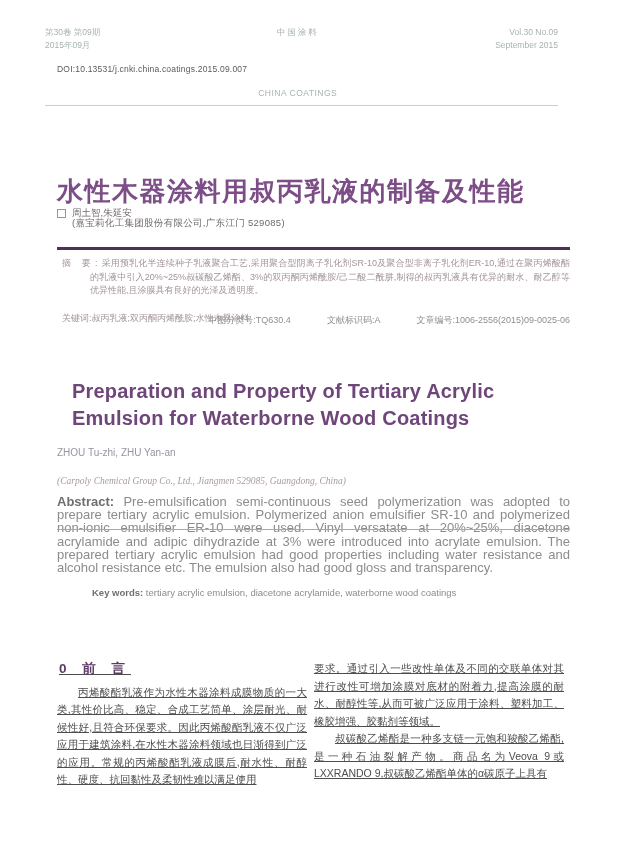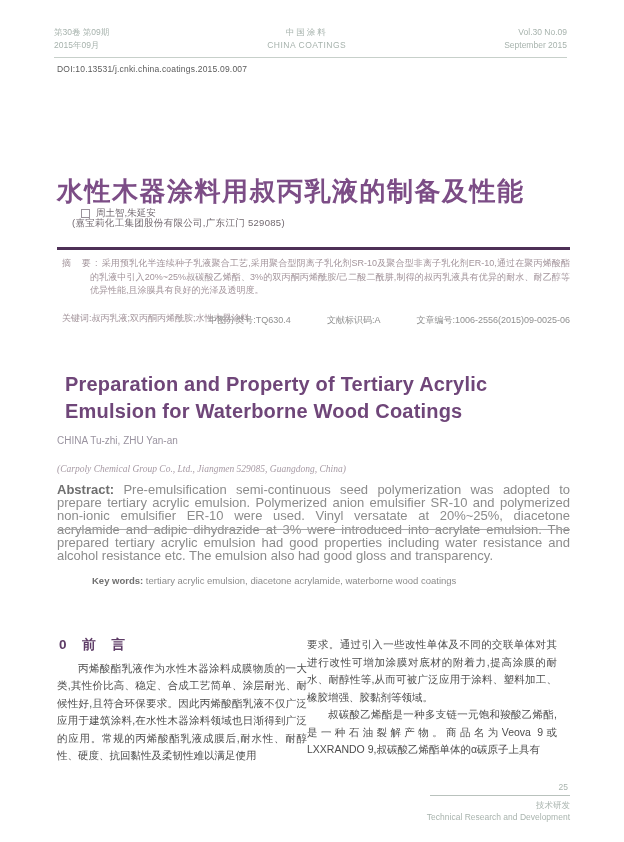--- a/index.html
+++ b/index.html
@@ -6,42 +6,42 @@
   .page {
     position:relative;
     width:624px; height:842px;
     margin:0 auto;
     background:#ffffff;
     font-family:"Liberation Sans","DejaVu Sans",sans-serif;
     overflow:hidden;
   }
   
   .journal-header {
-    position:absolute; left:54px; top:26px; width:513px;
+    position:absolute; left:45px; top:26px; width:513px;
     display:flex; justify-content:space-between; align-items:flex-start;
     padding-bottom:5px; border-bottom:1px solid #c7d0ca;
     color:#a7b3ad; font-size:8.5px; line-height:13px;
   }
   .journal-header .col-left { text-align:left; }
   .journal-header .col-center { text-align:center; letter-spacing:2px; }
-  .journal-header .col-center .en { letter-spacing:0.5px; }
+  .journal-header .col-center .en { letter-spacing:0.5px;margin-top:48px; }
   .journal-header .col-right { text-align:right; }
   .doi-line {
     position:absolute; left:57px; top:64px;
     color:#5a5a5a; font-size:8.5px; letter-spacing:0.2px;
   }
   
   .title-cn {
     position:absolute; left:57px; top:157px; width:513px;
     color:#7c4d86; font-size:26px; font-weight:bold; letter-spacing:1.5px;
     white-space:nowrap;
   }
   .authors-cn {
     position:absolute; left:57px; top:207px;
-    color:#71686f; font-size:9.5px; display:flex; align-items:center; gap:6px;margin-left:24px;
+    color:#71686f; font-size:9.5px; display:flex; align-items:center; gap:6px;
   }
   .author-marker {
     display:inline-block; width:7px; height:7px;
     border:1px solid #9a929a; background:transparent;
   }
   .affiliation-cn {
     position:absolute; left:72px; top:217px;
     color:#71686f; font-size:9.5px; letter-spacing:0.3px;
   }
   .rule-purple {
@@ -57,43 +57,43 @@
   .abstract-cn .abs-label { letter-spacing:4px; }
   .abstract-cn .kw-p { margin:14px 0 0 0; }
   .clc-row {
     position:absolute; left:62px; top:314px; width:508px;
     display:flex; justify-content:flex-end;
     color:#8f8f8f; font-size:9px;gap:36px;
   }
   
   .en-block { position:absolute; left:57px; top:363px; width:513px; }
   .title-en {
-    margin:8px; color:#6f4679; font-size:20px; line-height:27px; font-weight:bold;
+    margin:15px; color:#6f4679; font-size:20px; line-height:27px; font-weight:bold;
     letter-spacing:0.2px;
   }
   .authors-en { margin-top:10px; color:#9a93a0; font-size:10px; }
   .affiliation-en {
     margin-top:18px; color:#a79aa4; font-size:9.5px; font-style:italic;
     font-family:"Liberation Serif","DejaVu Serif",serif;
   }
   .abstract-en {
     margin-top:9px; color:#8c8c8c; font-size:13px; line-height:13.2px;
     text-align:justify;
   }
   .abstract-en b, .kw-en b { color:#6f6f6f; }
   .kw-en { margin-top:1px; color:#8c8c8c; font-size:9.5px;padding-left:35px; }
   .rule-gray {
     position:absolute; left:57px; top:529px; width:513px; height:1px;
     background:#a8a8a8;
   }
   
   .columns {
-    position:absolute; left:57px; top:636px; width:513px;
-    display:flex; gap:0;
-    color:#4d4d4d; font-size:10.5px; line-height:17.5px;
+    position:absolute; left:57px; top:660px; width:513px;
+    display:flex; gap:7px;
+    color:#4d4d4d; font-size:10.5px; line-height:17.5px;text-decoration:underline;
   }
   .columns .col { width:250px; text-align:justify; }
   .section-title {
     margin:0 0 6px 2px; color:#5d3b66; font-size:13.5px; font-weight:bold;
     letter-spacing:6px;
   }
   .columns p { margin:0; }
   .indent { text-indent:2em; }
   
   .footer {
@@ -137,38 +137,32 @@
     <p class="kw-p"><span>关键词:</span><span>叔丙乳液;双丙酮丙烯酰胺;水性木器涂料</span></p>
   </div>
   <div class="clc-row">
     <span>中图分类号:TQ630.4</span>
     <span>文献标识码:A</span>
     <span>文章编号:1006-2556(2015)09-0025-06</span>
   </div>
 
   <div class="en-block">
     <h2 class="title-en">Preparation and Property of Tertiary Acrylic Emulsion for Waterborne Wood Coatings</h2>
-    <div class="authors-en">CHINA Tu-zhi, ZHU Yan-an</div>
+    <div class="authors-en">ZHOU Tu-zhi, ZHU Yan-an</div>
     <div class="affiliation-en">(Carpoly Chemical Group Co., Ltd., Jiangmen 529085, Guangdong, China)</div>
     <p class="abstract-en"><b>Abstract:</b> <span>Pre-emulsification semi-continuous seed polymerization was adopted to prepare tertiary acrylic emulsion. Polymerized anion emulsifier SR-10 and polymerized non-ionic emulsifier ER-10 were used. Vinyl versatate at 20%~25%, diacetone acrylamide and adipic dihydrazide at 3% were introduced into acrylate emulsion. The prepared tertiary acrylic emulsion had good properties including water resistance and alcohol resistance etc. The emulsion also had good gloss and transparency.</span></p>
     <p class="kw-en"><b>Key words:</b> <span>tertiary acrylic emulsion, diacetone acrylamide, waterborne wood coatings</span></p>
   </div>
   <div class="rule-gray"></div>
 
   <div class="columns">
     <div class="col">
       <h3 class="section-title">0 前 言</h3>
       <p class="indent">丙烯酸酯乳液作为水性木器涂料成膜物质的一大类,其性价比高、稳定、合成工艺简单、涂层耐光、耐候性好,且符合环保要求。因此丙烯酸酯乳液不仅广泛应用于建筑涂料,在水性木器涂料领域也日渐得到广泛的应用。常规的丙烯酸酯乳液成膜后,耐水性、耐醇性、硬度、抗回黏性及柔韧性难以满足使用</p>
     </div>
     <div class="col">
       <p>要求。通过引入一些改性单体及不同的交联单体对其进行改性可增加涂膜对底材的附着力,提高涂膜的耐水、耐醇性等,从而可被广泛应用于涂料、塑料加工、橡胶增强、胶黏剂等领域。</p>
       <p class="indent">叔碳酸乙烯酯是一种多支链一元饱和羧酸乙烯酯,是一种石油裂解产物。商品名为Veova 9或LXXRANDO 9,叔碳酸乙烯酯单体的α碳原子上具有</p>
     </div>
   </div>
 
-  <div class="footer">
-    <div class="page-num">25</div>
-    <div class="footer-rule"></div>
-    <div>技术研发</div>
-    <div>Technical Research and Development</div>
-  </div>
 
 </div>
 
 </body></html>

